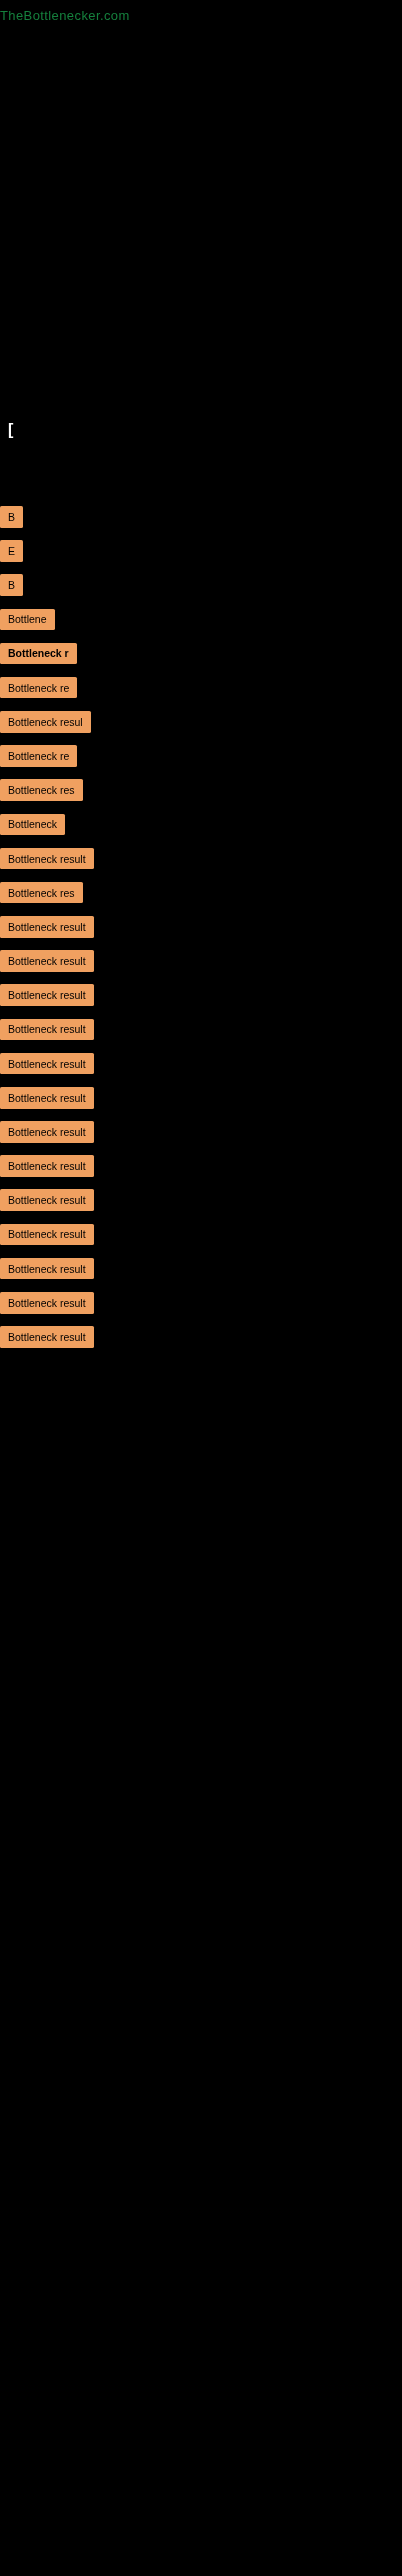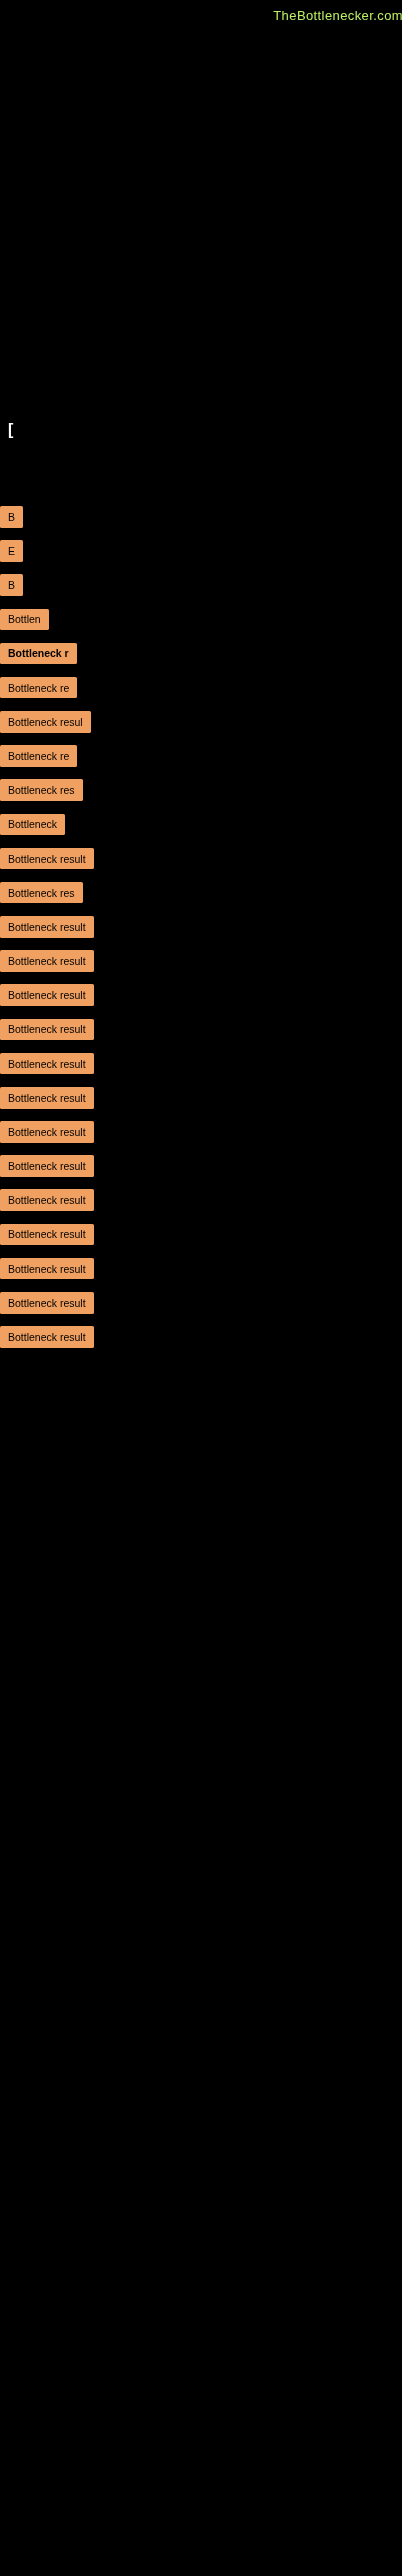--- a/index.html
+++ b/index.html
@@ -10,22 +10,22 @@
 
     body {
       background-color: #000000;
       width: 403px;
       min-height: 2576px;
       font-family: Arial, sans-serif;
       position: relative;
     }
 
     .site-title {
-      color: #bef264;
-      text-align: right;
+      color: #15803d;
+      text-align: left;
       font-size: 13px;
       padding: 8px 0 4px 0;
       letter-spacing: 0.4px;
     }
 
     .top-black-area {
       background-color: #000000;
       width: 100%;
       height: 386px;
     }
@@ -106,21 +106,21 @@
 </div>
 
 <div class="chart-area">
   <span class="cursor-indicator">[</span>
 </div>
 
 <div class="results-container" id="results-list">
 <div class="result-item"><span class="result-badge badge-w1">B</span></div>
     <div class="result-item"><span class="result-badge badge-w2">E</span></div>
     <div class="result-item"><span class="result-badge badge-w3">B</span></div>
-    <div class="result-item"><span class="result-badge badge-w4">Bottlen</span></div>
+    <div class="result-item"><span class="result-badge badge-w4">Bottlene</span></div>
     <div class="result-item"><span class="result-badge badge-w5">Bottleneck r</span></div>
     <div class="result-item"><span class="result-badge badge-w7">Bottleneck re</span></div>
     <div class="result-item"><span class="result-badge badge-w8">Bottleneck resul</span></div>
     <div class="result-item"><span class="result-badge badge-w9">Bottleneck re</span></div>
     <div class="result-item"><span class="result-badge badge-w10">Bottleneck res</span></div>
     <div class="result-item"><span class="result-badge badge-w11">Bottleneck</span></div>
     <div class="result-item"><span class="result-badge badge-w12">Bottleneck result</span></div>
     <div class="result-item"><span class="result-badge badge-w13">Bottleneck res</span></div>
     <div class="result-item"><span class="result-badge badge-w14">Bottleneck result</span></div>
     <div class="result-item"><span class="result-badge badge-w15">Bottleneck result</span></div>

